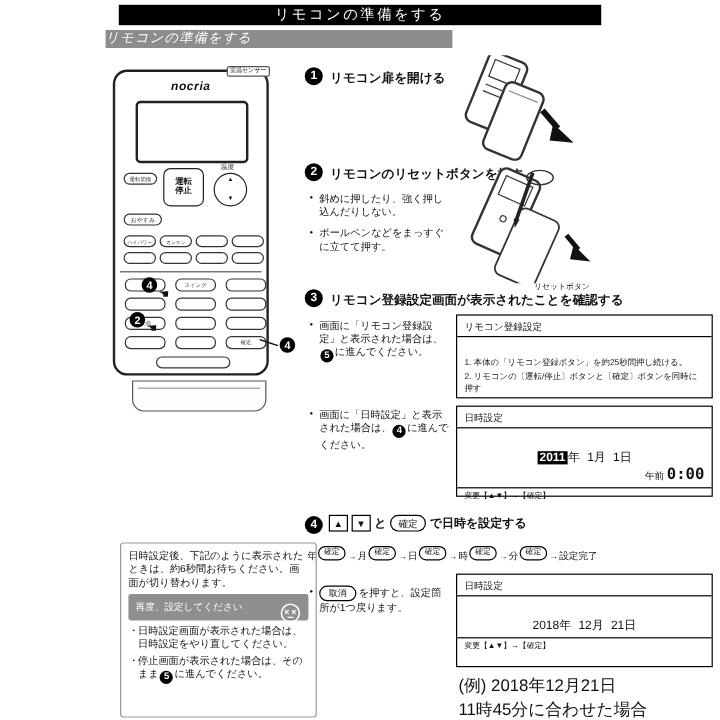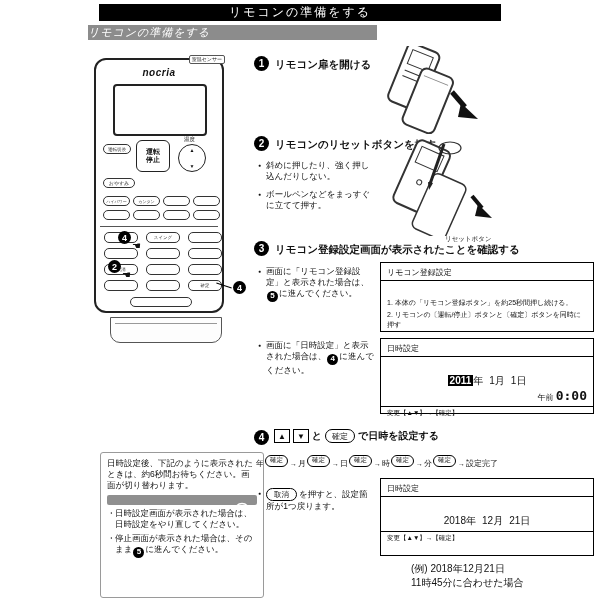--- a/index.html
+++ b/index.html
@@ -70,21 +70,21 @@
   .keybox { display:inline-flex; align-items:center; justify-content:center; border:1.2px solid #000;
          background:#fff; height:14px; font-size:8px; font-weight:normal; padding:0 3px; }
   .keybox.round { border-radius:7px; padding:0 6px; }
   .seq { position:absolute; font-size:8px; white-space:nowrap; }
   .oval { display:inline-flex; align-items:center; justify-content:center; border:1px solid #000;
          border-radius:7px; height:12px; padding:0 4px; font-size:6.5px; background:#fff;
          position:relative; top:-4px; margin:0 1px; }
   .seq-arrow { font-size:7px; margin:0 1px; }
   .cancel-pill { display:inline-flex; align-items:center; justify-content:center; border:1px solid #000;
          border-radius:7px; height:13px; padding:0 7px; font-size:7.5px; background:#fff; margin-right:2px; }
-  .caption { position:absolute; font-size:10px; line-height:1.4;margin-left:29px; }
+  .caption { position:absolute; font-size:14px; line-height:1.4; }
 
   
   .notebox { position:absolute; left:88px; top:452px; width:164px; height:146px; border:1px solid #9a9a9a;
          border-radius:3px; padding:5px 6px 4px; font-size:8.5px; line-height:1.3;margin-left:12px; }
   .notescreen { margin:4px 0 3px; background:#8f8f8f; color:#fff; padding:5px 6px; font-size:8px;
          line-height:1.5; position:relative; border-radius:2px; }
   .note-bullet { position:relative; padding-left:8px; margin-top:3px; }
   .note-bullet::before { content:"・"; position:absolute; left:0; top:0; }
 
   .callout-label { position:absolute; font-size:6.5px; }
@@ -255,20 +255,21 @@
   </div>
 
   <div class="caption" style="left:382px;top:562px;">
     <div>(例) 2018年12月21日</div>
     <div>11時45分に合わせた場合</div>
   </div>
 
   <div class="notebox">
     <div>日時設定後、下記のように表示されたときは、約6秒間お待ちください。画面が切り替わります。</div>
     <div class="notescreen">
+      <div>再度、設定してください</div>
       <svg style="position:absolute;right:5px;top:6px;" width="20" height="20" viewBox="0 0 20 20">
         <circle cx="10" cy="10" r="7.5" fill="none" stroke="#fff" stroke-width="1.3"></circle>
         <path d="M5.5 7.5 l3 3 M8.5 7.5 l-3 3 M11.5 7.5 l3 3 M14.5 7.5 l-3 3 M7.5 13.5 h5" stroke="#fff" stroke-width="1.1" fill="none"></path>
       </svg>
     </div>
     <div class="note-bullet">日時設定画面が表示された場合は、日時設定をやり直してください。</div>
     <div class="note-bullet">
       <span>停止画面が表示された場合は、そのまま</span><span class="ibadge">5</span><span>に進んでください。</span>
     </div>
   </div>

